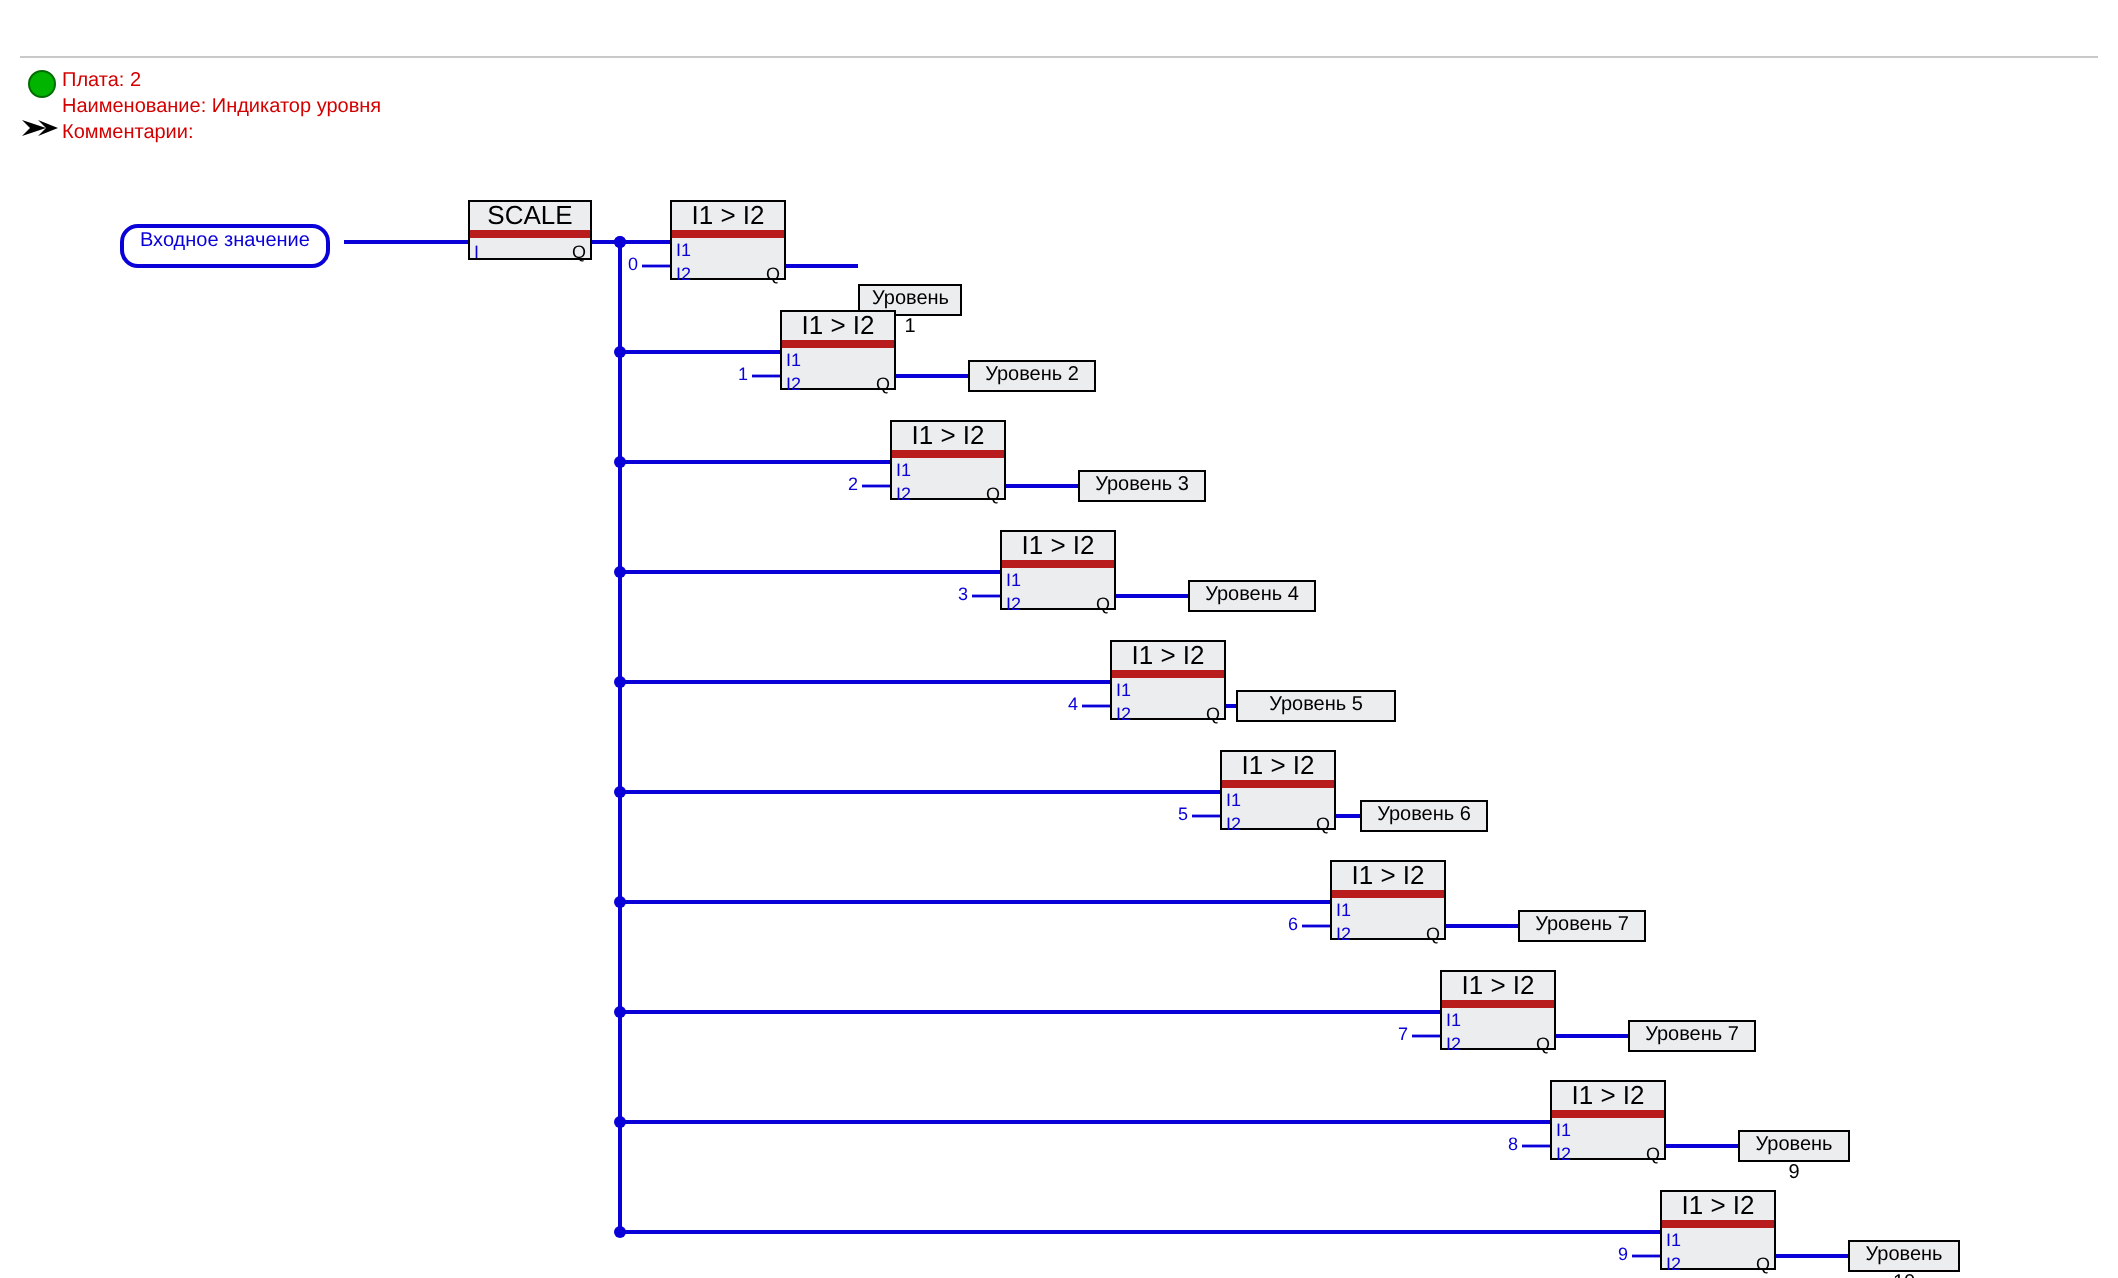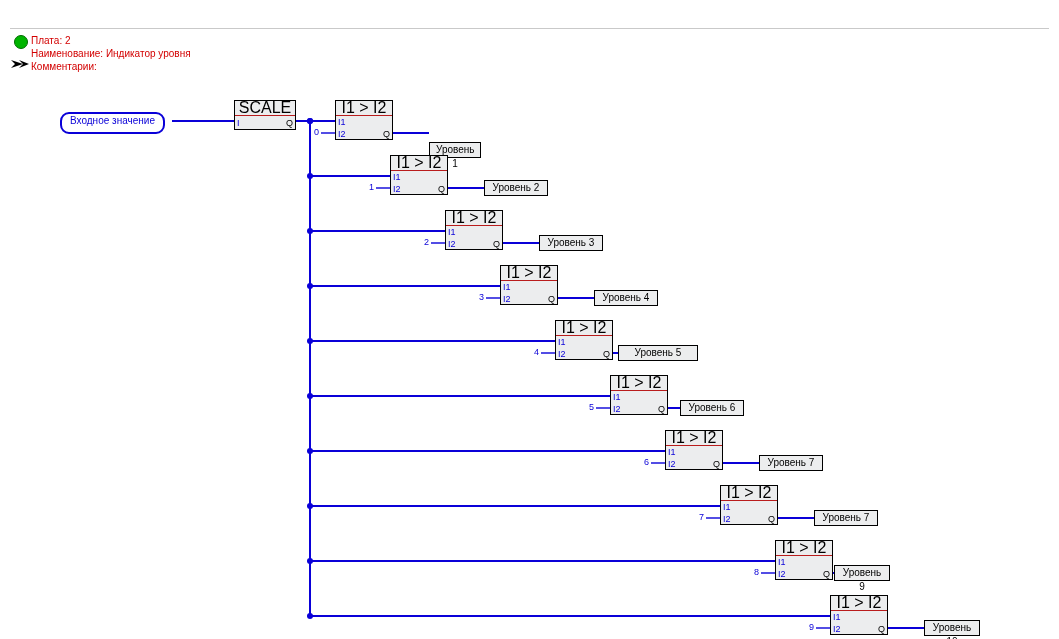--- a/index.html
+++ b/index.html
@@ -6,21 +6,21 @@
   .canvas{position:relative;width:1059px;height:639px;background:#ffffff;margin-top:22px;}
   .top-border{position:absolute;left:10px;right:10px;top:6px;height:1px;background:#c9c9c9;}
   
   .hdr{position:absolute;left:31px;top:12px;line-height:13px;color:#d30000;font-size:10px;}
   .hdr .row{white-space:nowrap;}
   .dot{position:absolute;left:14px;top:13px;width:12px;height:12px;border-radius:50%;background:#00b400;border:1px solid #006d00;}
   .arrow{position:absolute;left:11px;top:36px;width:18px;height:12px;}
   .arrow svg{width:18px;height:12px;}
   
   .block{position:absolute;background:#ecedee;border:1px solid #000;box-sizing:border-box;}
-  .block .title{height:14px;border-bottom:1px solid #b91c1c;text-align:center;font-size:16px;line-height:13px;}
+  .block .title{height:14px;border-bottom:4px solid #b91c1c;text-align:center;font-size:13px;line-height:13px;}
   .block .body{position:relative;height:24px;}
   .pin-l{position:absolute;left:2px;font-size:9px;line-height:12px;color:#0a00d8;}
   .pin-r{position:absolute;right:2px;font-size:9px;line-height:12px;color:#000;}
   .tag{position:absolute;background:#ecedee;border:1px solid #000;box-sizing:border-box;height:16px;line-height:14px;font-size:10px;padding:0 6px;text-align:center;}
   .input-bubble{position:absolute;border:2px solid #0a00d8;border-radius:9px;height:18px;line-height:14px;padding:0 8px;font-size:10px;color:#0a00d8;background:#fff;}
   
   svg.wires{position:absolute;left:0;top:0;width:1059px;height:639px;pointer-events:none;}
   svg.wires line, svg.wires polyline{stroke:#0a00d8;stroke-width:2;fill:none;}
   svg.wires line.thin{stroke-width:1.4;}
   svg.wires circle.node{fill:#0a00d8;stroke:none;}
@@ -187,21 +187,21 @@
       <div class="tag" style="left:814px;top:488px;width:64px;">Уровень 7</div>
       <div class="i2label" style="left:694px;top:490px;width:10px;">7</div>
       <div class="block" style="left:775px;top:518px;width:58px;height:40px;">
         <div class="title">I1 &gt; I2</div>
         <div class="body">
           <span class="pin-l" style="top:0px;">I1</span>
           <span class="pin-l" style="top:12px;">I2</span>
           <span class="pin-r" style="top:12px;">Q</span>
         </div>
       </div>
-      <div class="tag" style="left:834px;top:543px;width:56px;">Уровень 9</div>
+      <div class="tag" style="left:869px;top:543px;width:56px;">Уровень 9</div>
       <div class="i2label" style="left:749px;top:545px;width:10px;">8</div>
       <div class="block" style="left:830px;top:573px;width:58px;height:40px;">
         <div class="title">I1 &gt; I2</div>
         <div class="body">
           <span class="pin-l" style="top:0px;">I1</span>
           <span class="pin-l" style="top:12px;">I2</span>
           <span class="pin-r" style="top:12px;">Q</span>
         </div>
       </div>
       <div class="tag" style="left:924px;top:598px;width:56px;">Уровень 10</div>

